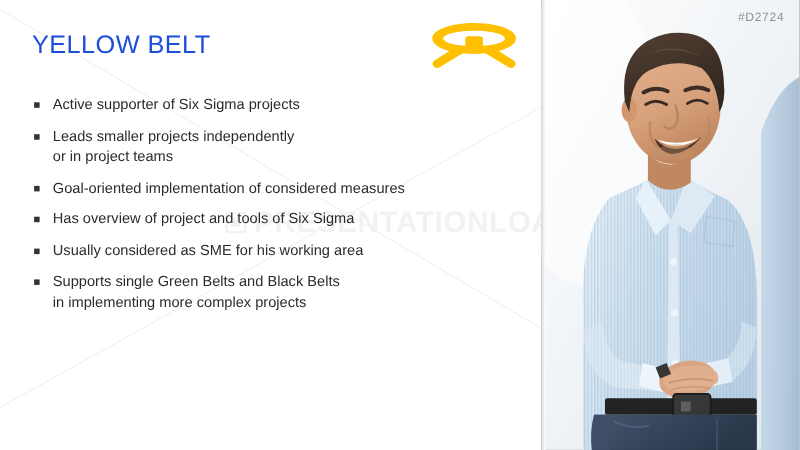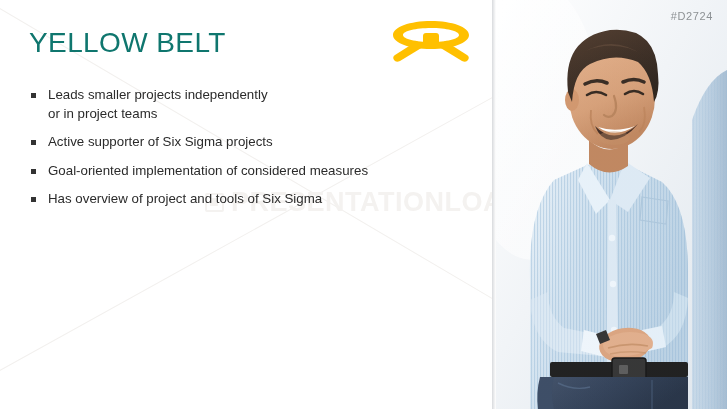--- a/index.html
+++ b/index.html
@@ -63,24 +63,24 @@
   #left-panel {
     position:absolute;
     left:0; top:0;
     width:492px; height:409px;
     z-index:2;
   }
 
   #page-title {
     position:absolute;
     left:29px; top:29px;
-    font-size:28px;
+    font-size:23px;
     font-weight:normal;
     letter-spacing:0.4px;
-    color:#0f766e;
+    color:#1d4ed8;
     line-height:1;
   }
 
   
   #belt-icon {
     position:absolute;
     left:391px; top:19px;
     width:80px; height:44px;
   }
 
@@ -164,34 +164,43 @@
         <path d="M40 2 C61 2 78 8 78 16 C78 24 61 30 40 30 C19 30 2 24 2 16 C2 8 19 2 40 2 Z
                  M40 9 C25 9 12 12 12 16 C12 20 25 23 40 23 C55 23 68 20 68 16 C68 12 55 9 40 9 Z" fill="#FFC000" fill-rule="evenodd"></path>
 
         <rect x="32" y="14" width="16" height="13" rx="3" fill="#FFC000"></rect>
       </svg>
     </div>
 
     <ul id="bullet-list">
       <li class="bullet-item">
         <span class="bullet-marker"></span>
+        <span class="bullet-text">Active supporter of Six Sigma projects</span>
+      </li>
+      <li class="bullet-item">
+        <span class="bullet-marker"></span>
         <span class="bullet-text">Leads smaller projects independently
 or in project teams</span>
       </li>
       <li class="bullet-item">
         <span class="bullet-marker"></span>
-        <span class="bullet-text">Active supporter of Six Sigma projects</span>
-      </li>
-      <li class="bullet-item">
-        <span class="bullet-marker"></span>
         <span class="bullet-text">Goal-oriented implementation of considered measures</span>
       </li>
       <li class="bullet-item">
         <span class="bullet-marker"></span>
         <span class="bullet-text">Has overview of project and tools of Six Sigma</span>
+      </li>
+      <li class="bullet-item">
+        <span class="bullet-marker"></span>
+        <span class="bullet-text">Usually considered as SME for his working area</span>
+      </li>
+      <li class="bullet-item">
+        <span class="bullet-marker"></span>
+        <span class="bullet-text">Supports single Green Belts and Black Belts
+in implementing more complex projects</span>
       </li>
     </ul>
   </div>
 
   <div id="photo-panel">
     <svg id="photo-svg" viewBox="0 0 235 409" preserveAspectRatio="xMidYMid slice" aria-hidden="true">
       <defs>
         <linearGradient id="bgGrad" x1="0" y1="0" x2="1" y2="1">
           <stop offset="0%" stop-color="#ffffff"></stop>
           <stop offset="45%" stop-color="#f1f4f7"></stop>

